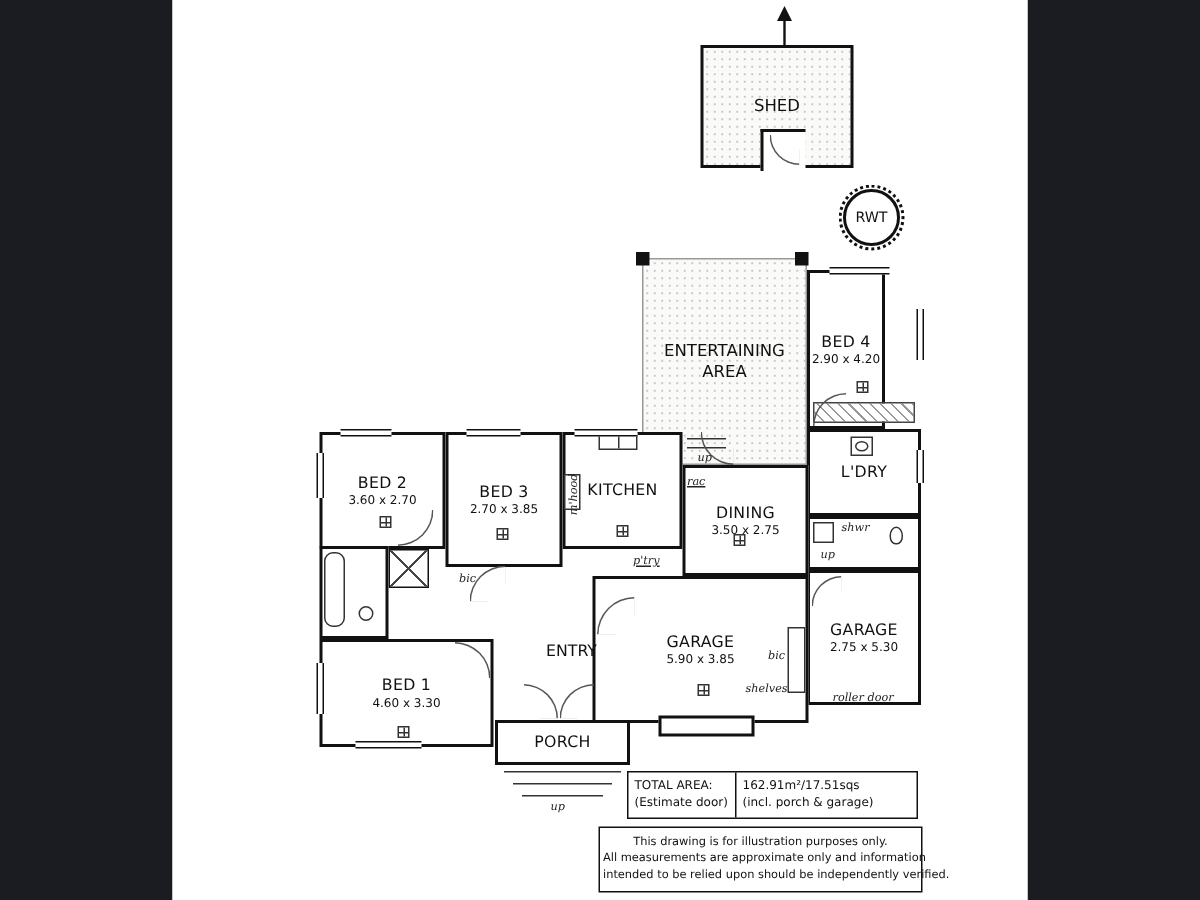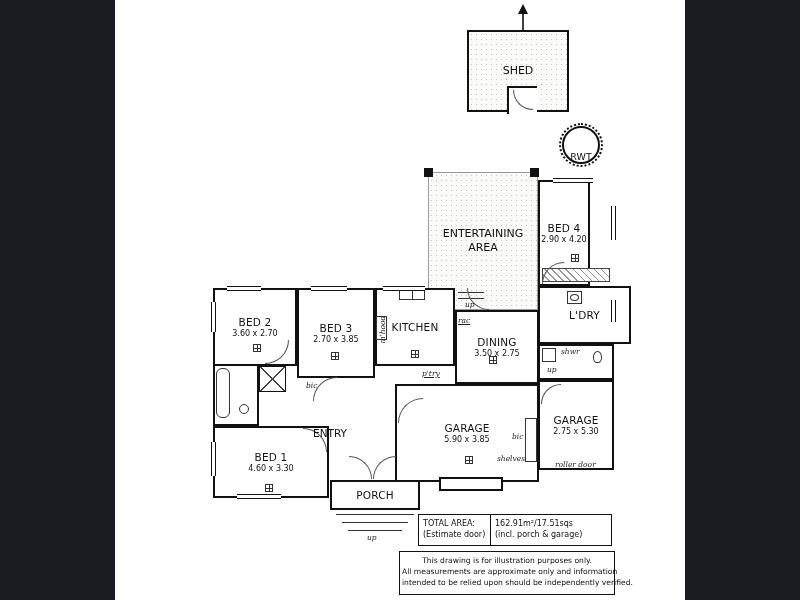--- a/index.html
+++ b/index.html
@@ -74,37 +74,37 @@
       <line x1="8" y1="27" x2="8" y2="8" stroke="#111" stroke-width="1.6"></line>
       <polygon points="8,0 3,10 13,10" fill="#111"></polygon>
     </svg>
 
     <div class="outdoor" style="left:352px;top:30px;width:102px;height:82px;border:2.5px solid #111;">
       <div class="nm">SHED</div>
     </div>
     <div class="abs" style="left:392px;top:86px;width:30px;height:28px;background:#fff;border-left:2px solid #111;border-top:2px solid #111;z-index:3;"></div>
     <div class="arc bl" style="left:398px;top:90px;width:20px;height:20px;"></div>
 
-    <div class="rwt" style="left:447px;top:126px;align-items:flex-end;">
+    <div class="rwt" style="left:447px;top:126px;">
       <span>RWT</span>
     </div>
 
     <div class="outdoor" style="left:313px;top:172px;width:110px;height:138px;">
       <div class="nm">ENTERTAINING AREA</div>
     </div>
     <div class="pillar" style="left:309px;top:168px;"></div>
     <div class="pillar" style="left:415px;top:168px;"></div>
 
     <div class="room" style="left:423px;top:180px;width:52px;height:106px;">
       <div class="nm">BED 4</div>
       <div class="dm">2.90 x 4.20</div>
     </div>
     <div class="hatch" style="left:427px;top:268px;width:68px;height:14px;"></div>
 
-    <div class="room" style="left:423px;top:286px;width:93px;height:58px;">
+    <div class="room" style="left:423px;top:286px;width:76px;height:58px;">
       <div class="nm">L'DRY</div>
     </div>
     <div class="icon-box round" style="left:452px;top:291px;width:15px;height:13px;"></div>
 
     <div class="room" style="left:423px;top:344px;width:76px;height:36px;"></div>
     <div class="icon-box" style="left:427px;top:348px;width:14px;height:14px;"></div>
     <div class="toilet" style="left:478px;top:351px;"></div>
 
     <div class="room" style="left:423px;top:380px;width:76px;height:90px;">
       <div class="nm">GARAGE</div>
@@ -141,21 +141,21 @@
     <div class="room" style="left:98px;top:426px;width:116px;height:72px;">
       <div class="nm">BED 1</div>
       <div class="dm">4.60 x 3.30</div>
     </div>
 
     <div class="room" style="left:98px;top:364px;width:46px;height:62px;"></div>
     <div class="tub" style="left:101px;top:368px;width:14px;height:50px;"></div>
     <div class="basin" style="left:124px;top:404px;width:10px;height:10px;"></div>
     <div class="xbox" style="left:144px;top:366px;width:27px;height:26px;"></div>
 
-    <div class="abs" style="left:198px;top:422px;width:70px;text-align:left;z-index:7;">
+    <div class="abs" style="left:213px;top:422px;width:70px;text-align:right;z-index:7;">
       <span class="nm" style="font-size:10.5px;color:#111;">ENTRY</span>
     </div>
 
     <div class="room" style="left:215px;top:480px;width:90px;height:30px;">
       <div class="nm">PORCH</div>
     </div>
     <div class="line-h" style="left:221px;top:514px;width:78px;"></div>
     <div class="line-h" style="left:227px;top:522px;width:66px;"></div>
     <div class="line-h" style="left:233px;top:530px;width:54px;"></div>
     <div class="ann" style="left:252px;top:533px;">up</div>

